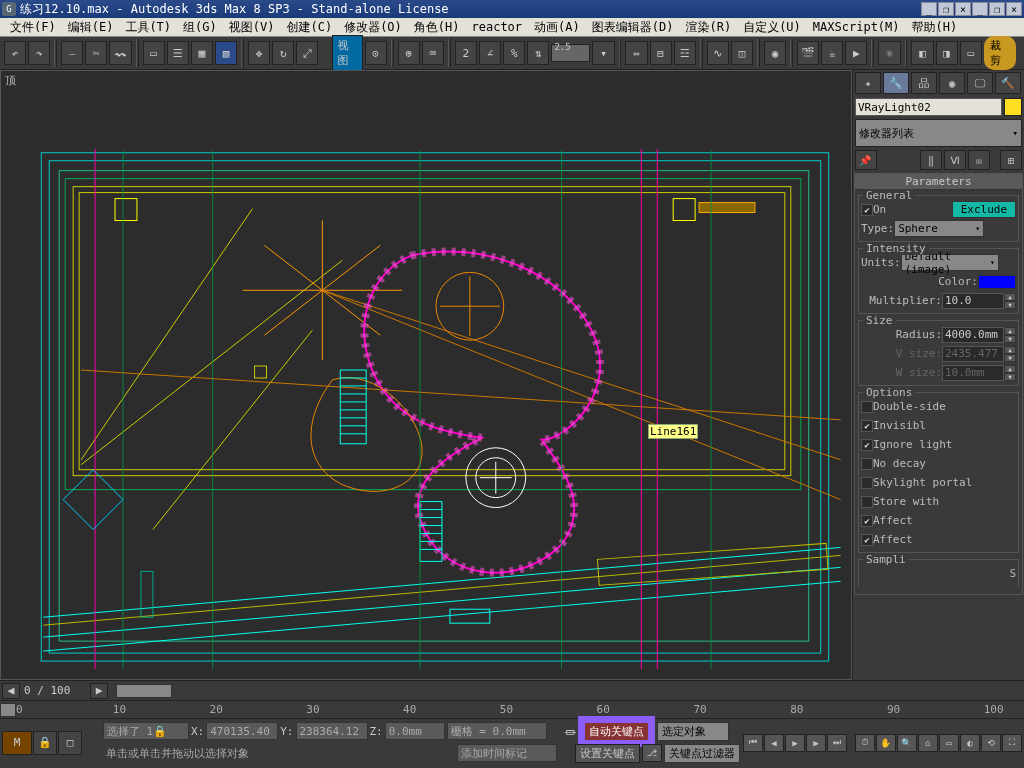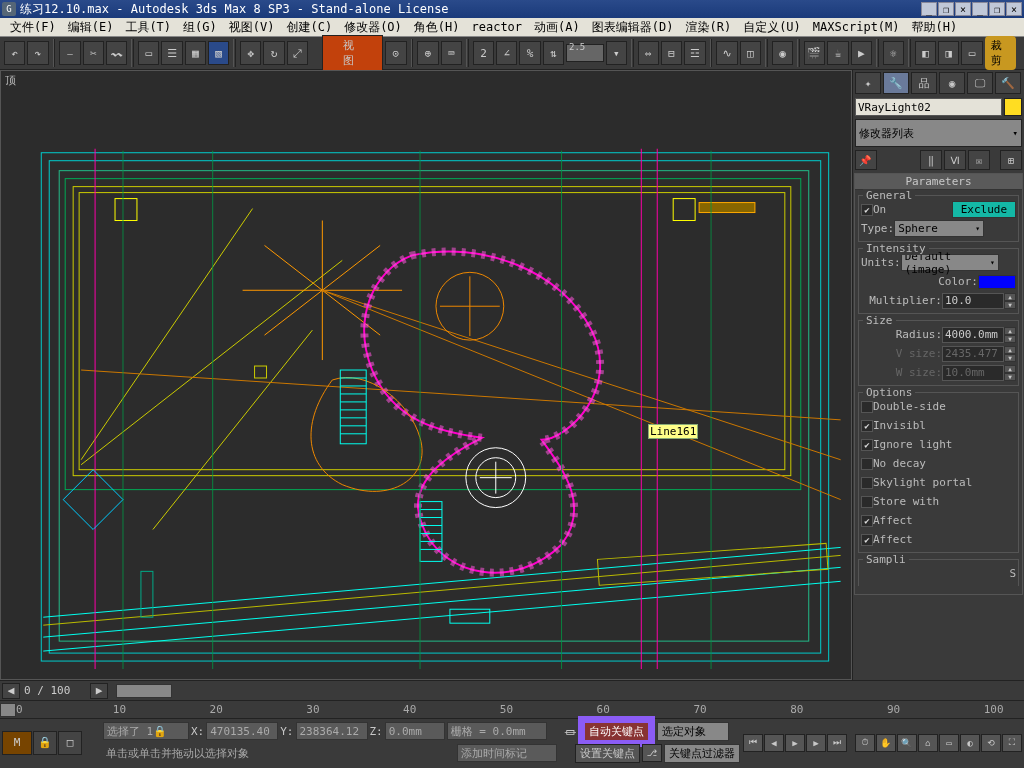--- a/index.html
+++ b/index.html
@@ -9,22 +9,22 @@
 .titlebar .title-text { flex:1; letter-spacing:0; font-size:12px; }
 .titlebar .winbtns { display:flex; gap:1px; }
 .titlebar .winbtns div { width:16px; height:14px; background:#c0c8d8; border:1px solid #889; display:flex; align-items:center; justify-content:center; font-size:10px; color:#000; }
 .menubar { height:19px; background:#e4e2d8; display:flex; align-items:center; padding:0 4px; gap:0; border-bottom:1px solid #888; }
 .menubar span { padding:2px 6px; color:#000; font-size:12px; cursor:default; }
 .toolbar { height:33px; background:#3a3a3a; display:flex; align-items:center; padding:0 4px; gap:2px; border-bottom:1px solid #222; }
 .tool-btn { width:24px; height:24px; border:1px solid #222; background:#444; display:flex; align-items:center; justify-content:center; color:#ccc; }
 .tool-btn.sel { background:#2a4a8a; }
 .tool-sep { width:3px; height:28px; border-left:1px solid #555; border-right:1px solid #222; margin:0 2px; }
 .tool-field { width:42px; height:18px; background:#666; border:1px solid #222; color:#ccc; padding:0 2px; display:flex; align-items:center;}
-.view-lbl { background:#c2410c; border:1px solid #222; padding:2px 20px;margin-left:12px; }
-.crop-btn { background:#c89820; color:#000; padding:2px 6px; border-radius:4px; margin-left:auto; margin-right:4px;}
+.view-lbl { background:#0369a1; border:1px solid #222; padding:2px 4px;margin-left:12px; }
+.crop-btn { background:#c89820; color:#000; padding:2px 6px; border-radius:10px; margin-left:auto; margin-right:4px;}
 .main { display:flex; height:610px; }
 .viewport-area { flex:1; position:relative; background:#2c2c2c; border:1px solid #555; }
 .viewport-label { position:absolute; top:2px; left:4px; color:#bbb; z-index:5;}
 .vp-svg { width:100%; height:100%; }
 .obj-label { position:absolute; background:#ffff88; color:#000; padding:0 1px; border:1px solid #8a7; font-size:11px; }
 .cmd-panel { width:172px; background:#3a3a3a; display:flex; flex-direction:column; border-left:1px solid #222; overflow:hidden;}
 .panel-row { display:flex; padding:2px; gap:2px; }
 .panel-tab { width:26px; height:22px; border:1px solid #222; background:#444; display:flex; align-items:center; justify-content:center;}
 .panel-tab.sel { background:#6a7a9a; }
 .name-field { flex:1; height:18px; background:#e4e2d8; border:1px solid #555; color:#000; padding:0 2px; display:flex; align-items:center;}

